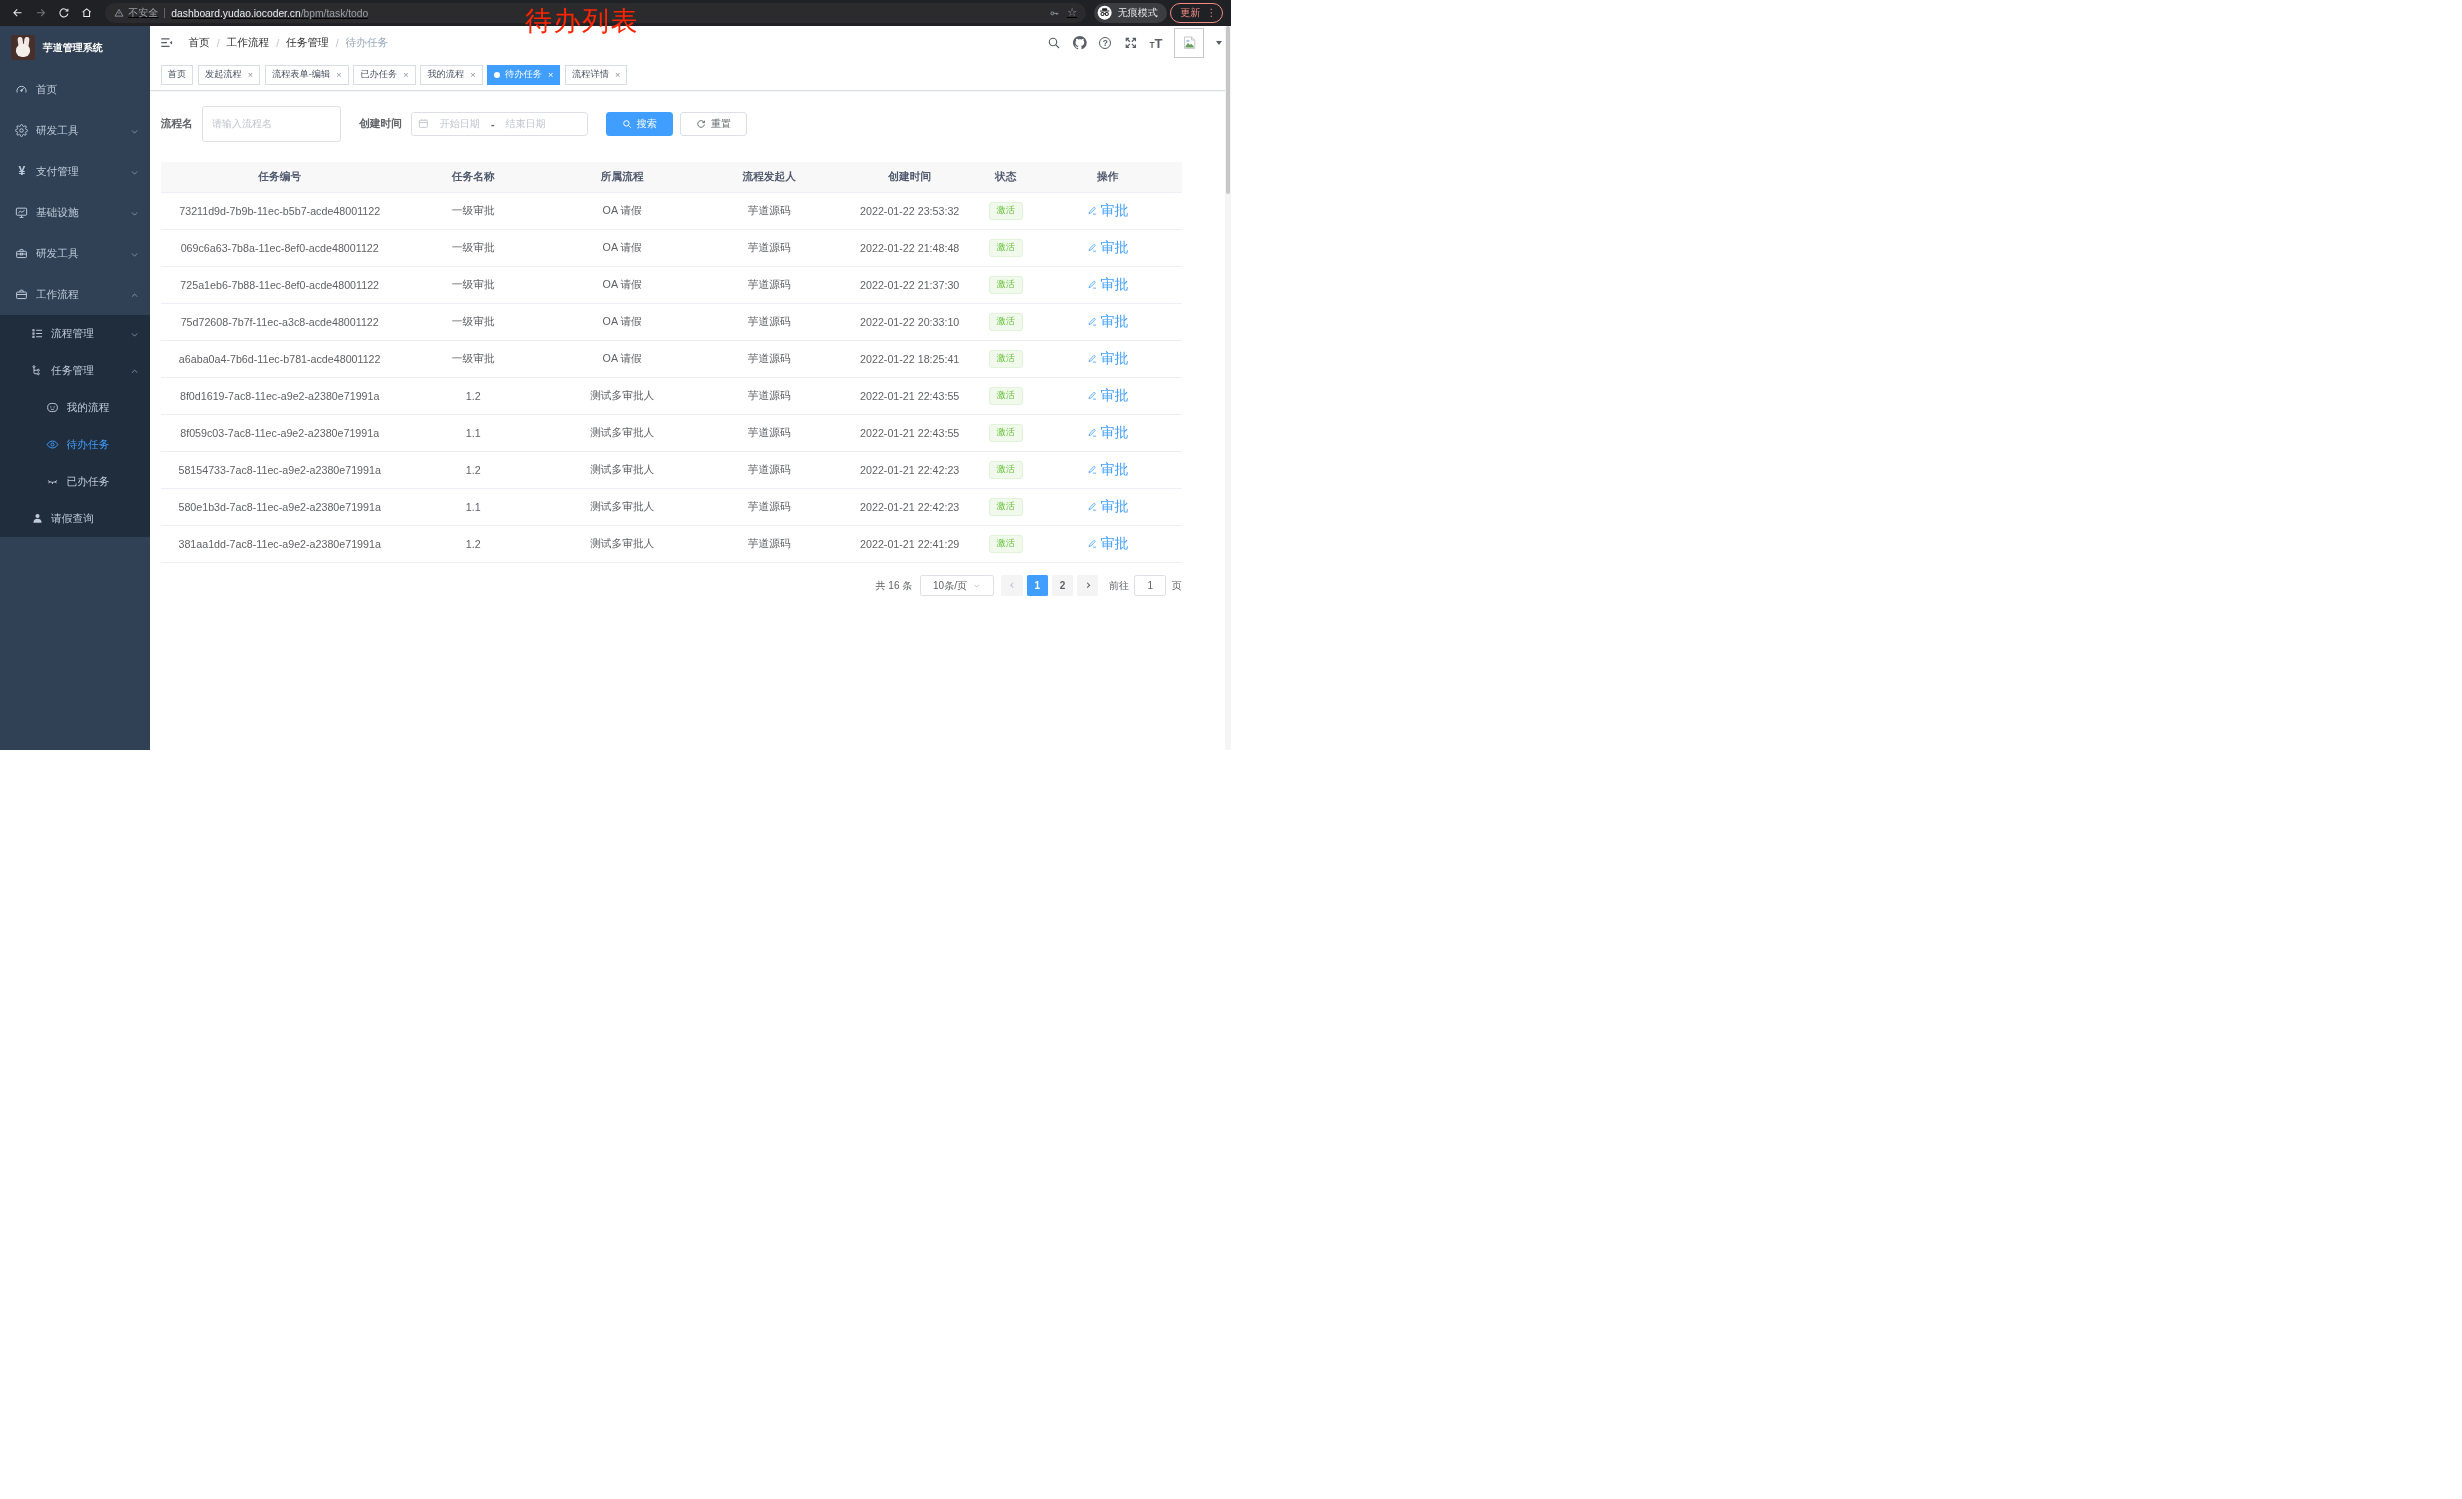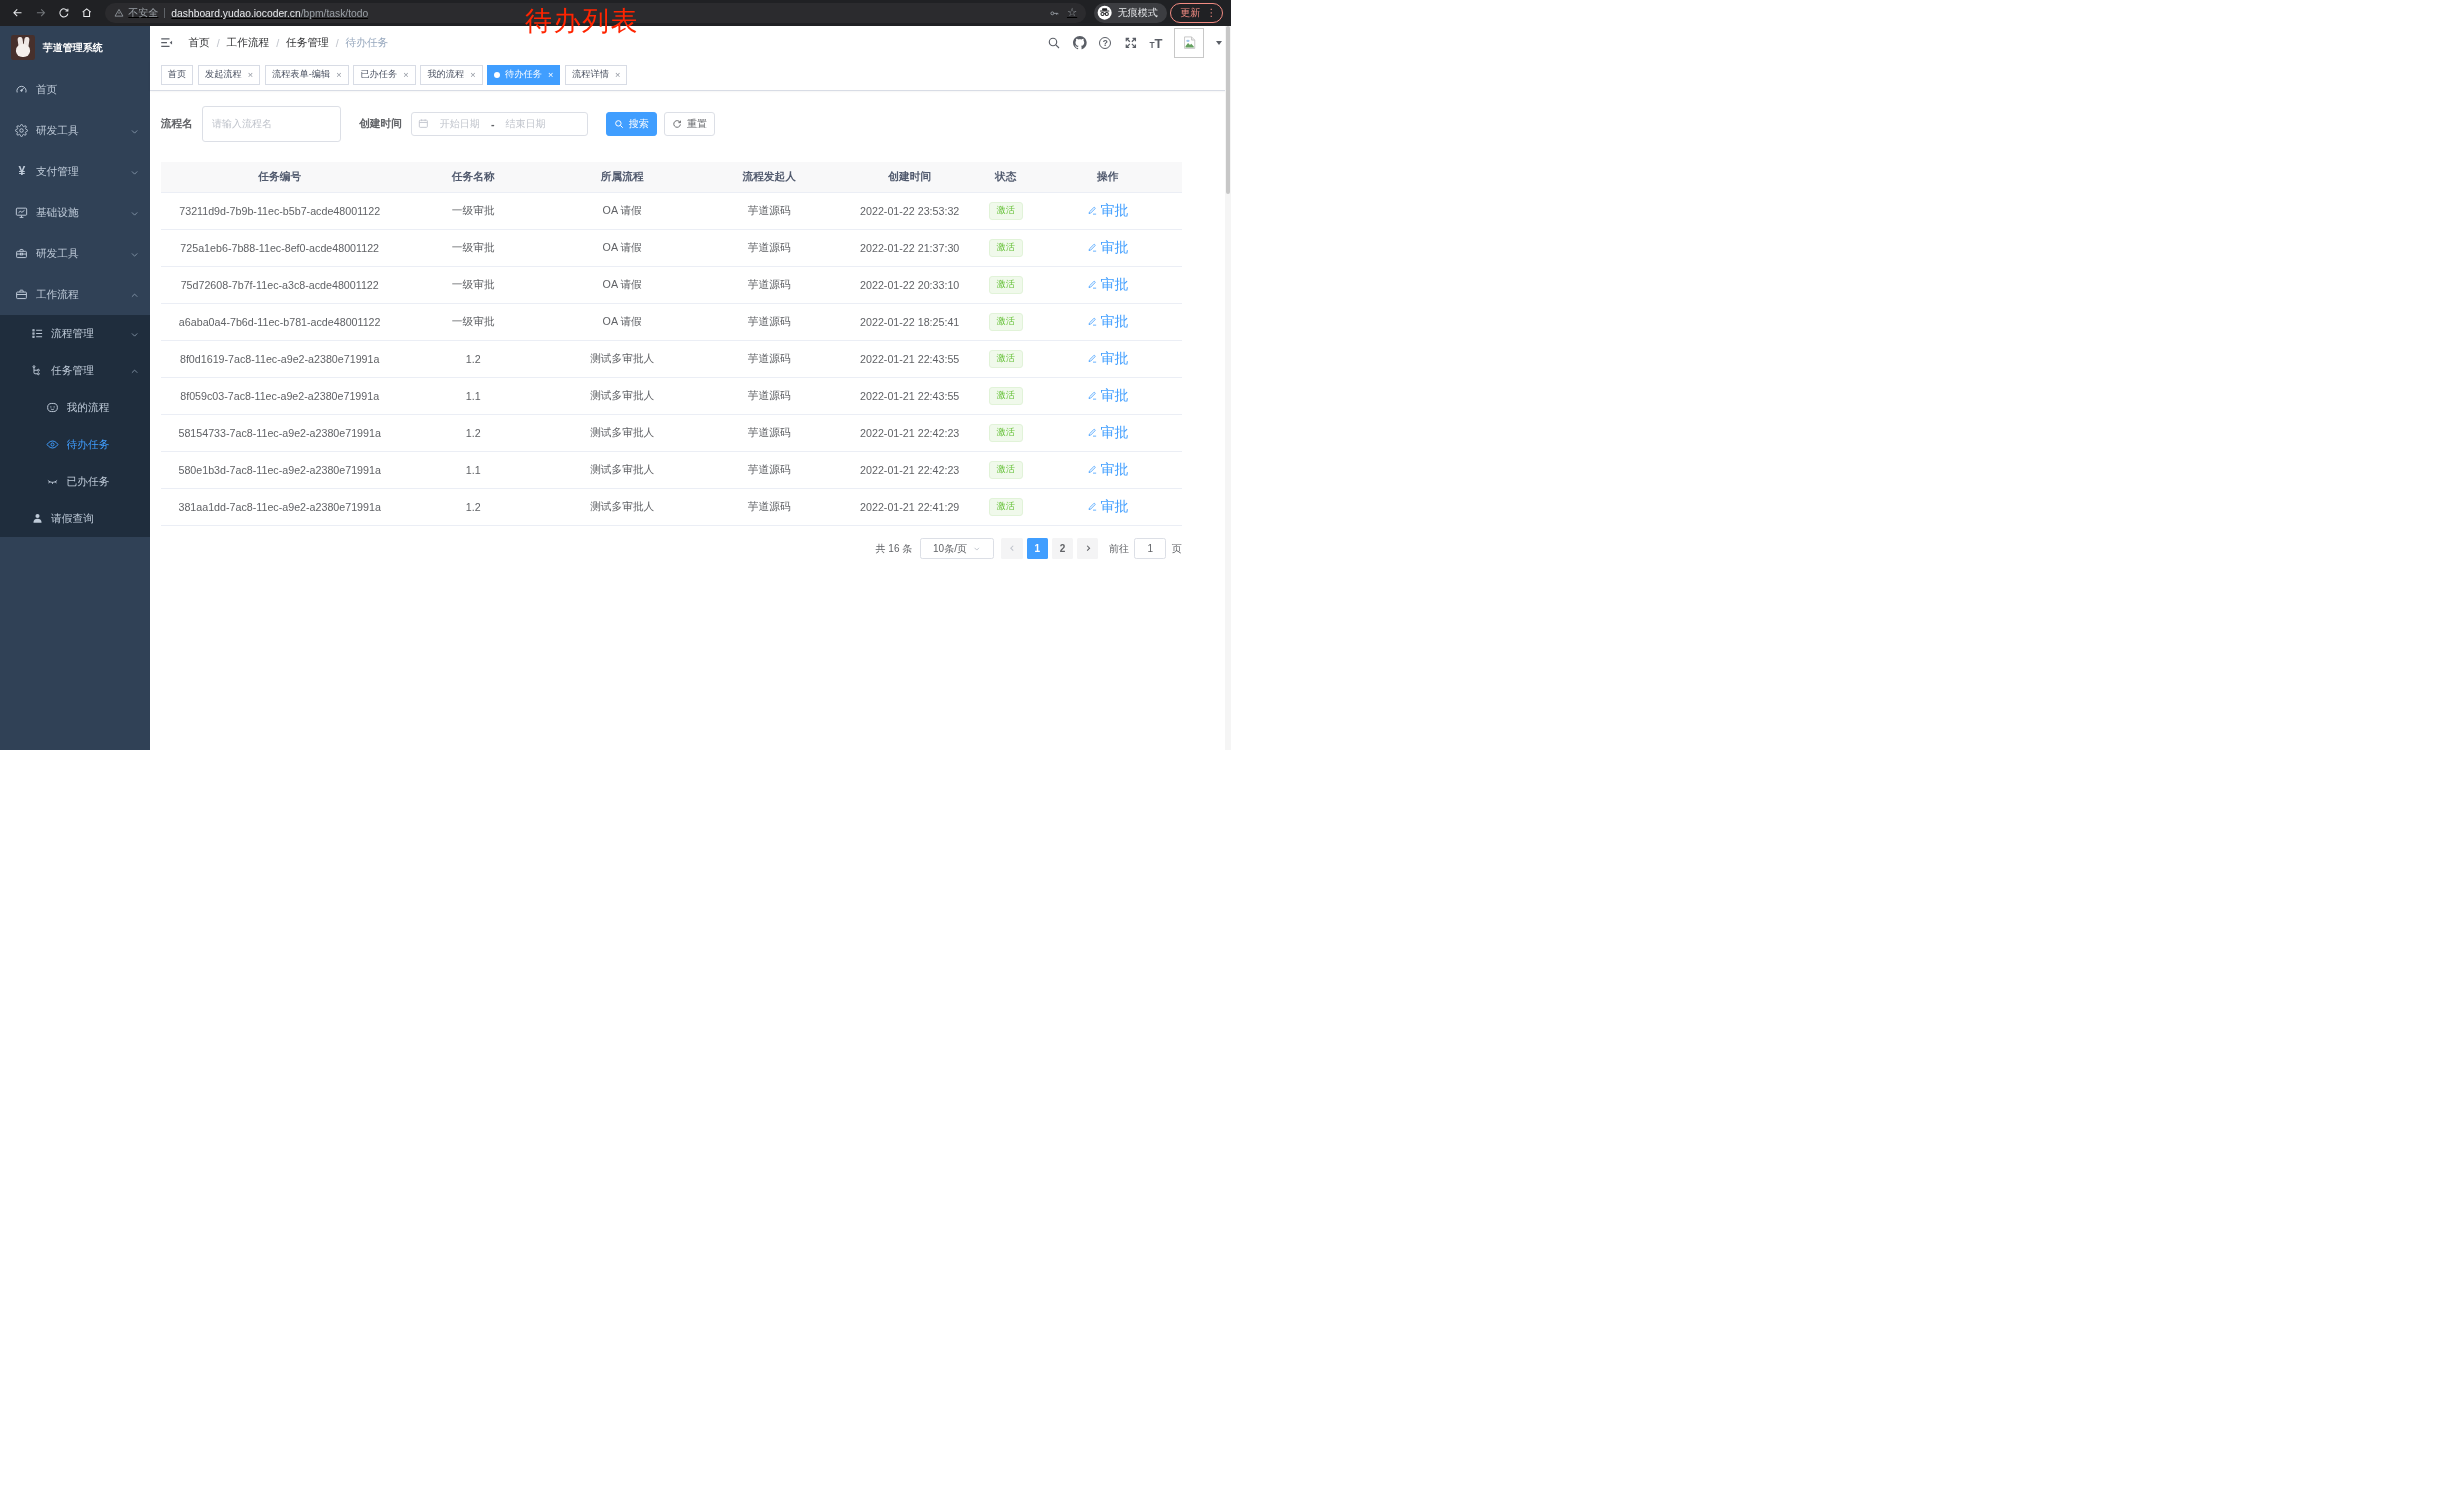--- a/index.html
+++ b/index.html
@@ -84,21 +84,21 @@
   .content { padding:15.3px 0 0 10.7px; }
   .filters { display:flex; align-items:center; gap:7.6px; margin-bottom:20px; font-size:10.7px; color:#606266; }
   .flabel { font-weight:600; margin-right:1.5px; }
   .tinput { width:139px; height:36px; border:0.8px solid #dcdfe6; border-radius:3.1px; padding:0 9.2px; font-size:10px; color:#606266; outline:none; font-family:inherit; }
   .tinput::placeholder { color:#c0c4cc; }
   .daterange { width:177px; height:24.4px; border:0.8px solid #dcdfe6; border-radius:3.1px; display:flex; align-items:center; padding:0 6.1px; gap:4.6px; color:#c0c4cc; margin-right:10.7px; }
   .daterange svg { width:10.7px; height:10.7px; flex:0 0 auto; }
   .dinput { border:none; outline:none; width:53px; font-size:10px; color:#606266; text-align:center; font-family:inherit; }
   .dinput::placeholder { color:#c0c4cc; }
   .dsep { color:#606266; font-weight:bold; }
-  .btn { height:24.4px; border-radius:3.1px; display:inline-flex; align-items:center; gap:4.6px; font-size:10px; padding:0 7px; cursor:pointer; border:0.8px solid #dcdfe6; background:#fff; color:#606266; }
+  .btn { height:24.4px; border-radius:3.1px; display:inline-flex; align-items:center; gap:4.6px; font-size:10px; padding:0 15px; cursor:pointer; border:0.8px solid #dcdfe6; background:#fff; color:#606266; }
   .btn svg { width:10px; height:10px; }
   .btn.primary { background:#409eff; border-color:#409eff; color:#fff; }
 
   table.grid { border-collapse:collapse; table-layout:fixed; width:1021px; font-size:10.7px; }
   .grid th { background:#f8f8f9; color:#515a6e; font-weight:600; height:30.5px; border-bottom:0.8px solid #ebeef5; text-align:center; white-space:nowrap; overflow:hidden; }
   .grid td { height:37px; color:#606266; border-bottom:0.8px solid #ebeef5; text-align:center; white-space:nowrap; overflow:hidden; }
   .badge { display:inline-block; background:#f0f9eb; border:0.8px solid #e1f3d8; color:#67c23a; font-size:9.2px; border-radius:3.1px; padding:2.3px 6.9px; line-height:1.3; }
   .alink { color:#409eff; font-size:14px; display:inline-flex; align-items:center; gap:3.1px; cursor:pointer; }
   .alink svg { width:10.7px; height:10.7px; }
 
@@ -479,20 +479,35 @@
                 <td><span class="badge">激活</span></td>
                 <td><span class="alink">
                     <span class="ic"><svg viewBox="0 0 24 24" fill="none" stroke="currentColor" stroke-width="1.8">
                         <path d="M5.5 15.5L15 6a1.9 1.9 0 0 1 2.7 2.7L8.2 18.2 4.5 19.3l1-3.8z"></path>
                         <path d="M13.5 20.5h7"></path>
                       </svg></span>
                     <span>审批</span>
                   </span></td>
               </tr>
               <tr>
+                <td>069c6a63-7b8a-11ec-8ef0-acde48001122</td>
+                <td>一级审批</td>
+                <td>OA 请假</td>
+                <td>芋道源码</td>
+                <td>2022-01-22 21:48:48</td>
+                <td><span class="badge">激活</span></td>
+                <td><span class="alink">
+                    <span class="ic"><svg viewBox="0 0 24 24" fill="none" stroke="currentColor" stroke-width="1.8">
+                        <path d="M5.5 15.5L15 6a1.9 1.9 0 0 1 2.7 2.7L8.2 18.2 4.5 19.3l1-3.8z"></path>
+                        <path d="M13.5 20.5h7"></path>
+                      </svg></span>
+                    <span>审批</span>
+                  </span></td>
+              </tr>
+              <tr>
                 <td>725a1eb6-7b88-11ec-8ef0-acde48001122</td>
                 <td>一级审批</td>
                 <td>OA 请假</td>
                 <td>芋道源码</td>
                 <td>2022-01-22 21:37:30</td>
                 <td><span class="badge">激活</span></td>
                 <td><span class="alink">
                     <span class="ic"><svg viewBox="0 0 24 24" fill="none" stroke="currentColor" stroke-width="1.8">
                         <path d="M5.5 15.5L15 6a1.9 1.9 0 0 1 2.7 2.7L8.2 18.2 4.5 19.3l1-3.8z"></path>
                         <path d="M13.5 20.5h7"></path>

